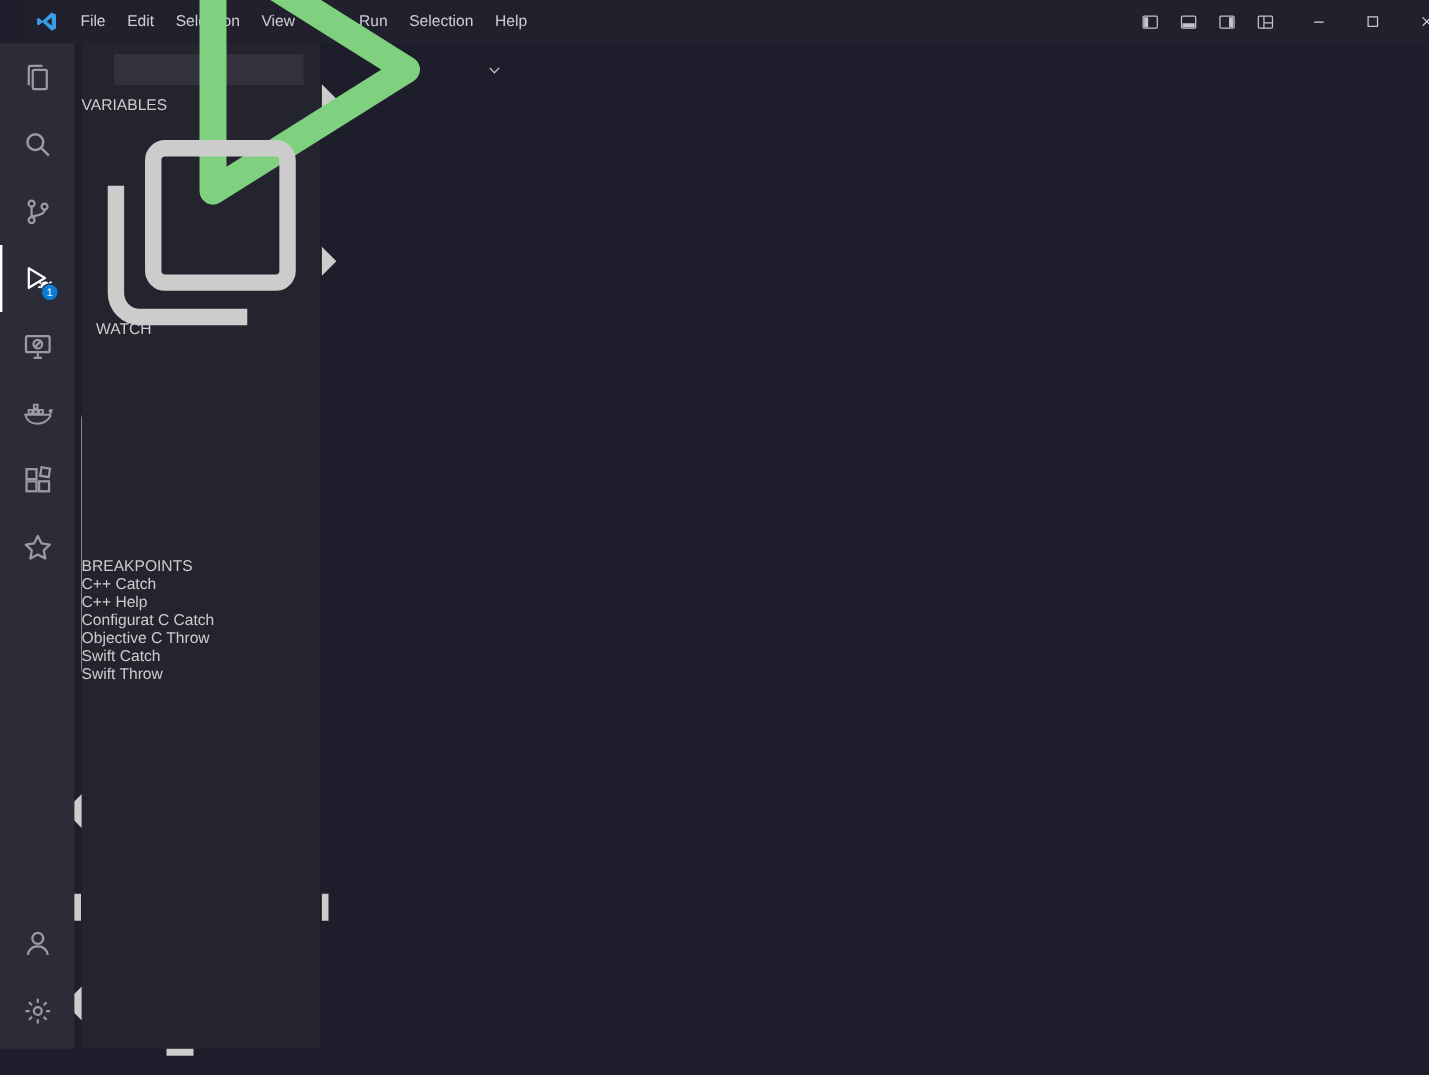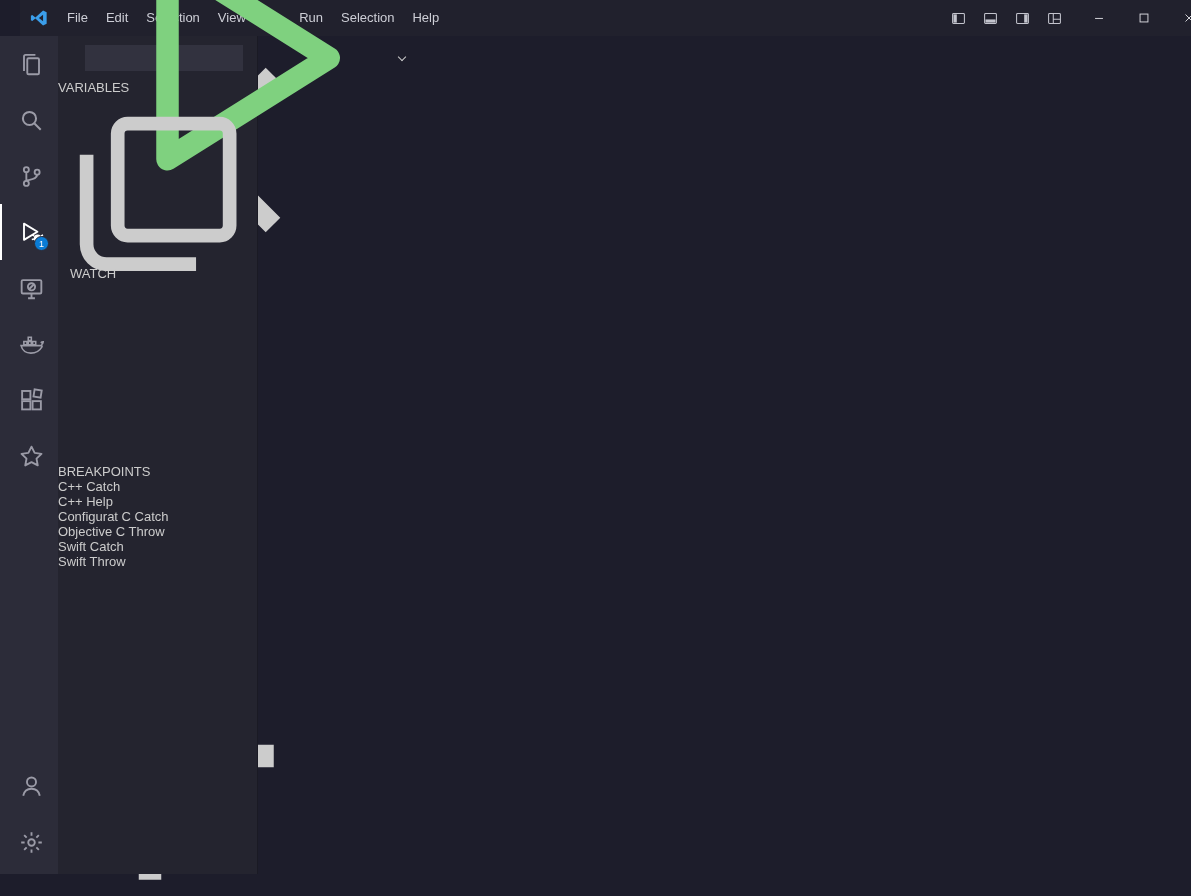--- a/index.html
+++ b/index.html
@@ -23,21 +23,21 @@
 
 
 #activitybar{position:absolute;top:36px;left:0;width:62px;height:838px;background:#2c2c39;display:flex;flex-direction:column;}
 .ab-item{position:relative;width:62px;height:56px;display:flex;align-items:center;justify-content:center;color:#9b9ba7;}
 .ab-item .icon{width:25px;height:25px;}
 .ab-item.active{color:#ffffff;box-shadow:inset 2px 0 0 #ffffff;}
 .ab-badge{position:absolute;right:13px;bottom:9px;background:#0a7cd6;color:#fff;font-size:9px;min-width:15px;height:15px;border-radius:8px;display:flex;align-items:center;justify-content:center;border:1px solid #2c2c39;}
 #activity-bottom{margin-top:auto;margin-bottom:4px;}
 
 
-#sidebar{position:absolute;top:36px;left:58px;width:200px;height:838px;background:#24242f;display:flex;flex-direction:column;border-right:1px solid #1a1a24;}
+#sidebar{position:absolute;top:36px;left:68px;width:200px;height:838px;background:#24242f;display:flex;flex-direction:column;border-right:1px solid #1a1a24;}
 #sidebar-top{height:44px;display:flex;align-items:center;}
 #run-config{margin-left:27px;width:158px;height:26px;display:flex;align-items:center;gap:6px;background:#32323f;border:1px solid #46465а;border:1px solid #45455";border:1px solid #454554;border-radius:3px;padding:0 6px;color:#d8d8de;}
 #rc-play{width:14px;height:14px;}
 #rc-label{flex:1;white-space:nowrap;overflow:hidden;}
 .section{border-top:1px solid #31313c;display:flex;flex-direction:column;overflow:hidden;}
 .section-header{height:24px;display:flex;align-items:center;gap:5px;padding:0 8px 0 6px;font-size:11px;font-weight:bold;color:#c8c8d2;flex:none;}
 .section-sub{font-size:10px;font-weight:bold;color:#9a9aa5;margin-left:6px;}
 .header-spacer{flex:1;}
 .hdr-icon{width:15px;height:15px;color:#bcbcc6;}
 .chev{display:inline-block;width:10px;height:10px;position:relative;flex:none;color:inherit;}

